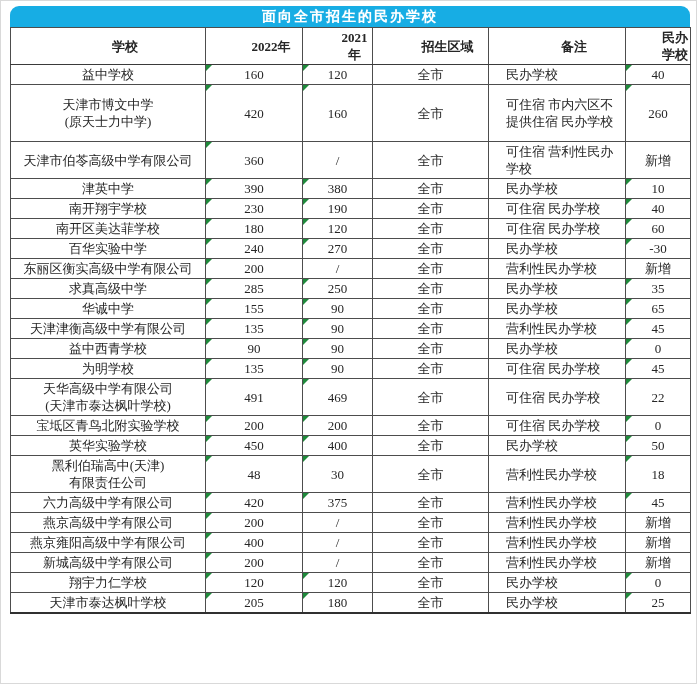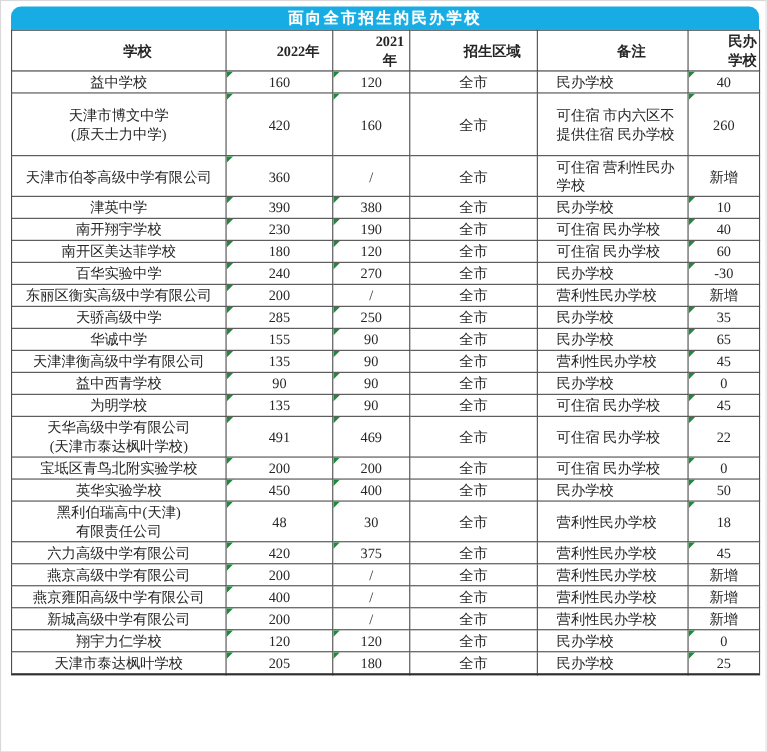--- a/index.html
+++ b/index.html
@@ -148,21 +148,21 @@
         </tr>
         <tr>
           <td class="school">东丽区衡实高级中学有限公司</td>
           <td class="num tri">200</td>
           <td class="num">/</td>
           <td class="area">全市</td>
           <td class="note">营利性民办学校</td>
           <td class="num">新增</td>
         </tr>
         <tr>
-          <td class="school">天骄高级中学</td>
+          <td class="school">求真高级中学</td>
           <td class="num tri">285</td>
           <td class="num tri">250</td>
           <td class="area">全市</td>
           <td class="note">民办学校</td>
           <td class="num tri">35</td>
         </tr>
         <tr>
           <td class="school">华诚中学</td>
           <td class="num tri">155</td>
           <td class="num tri">90</td>

